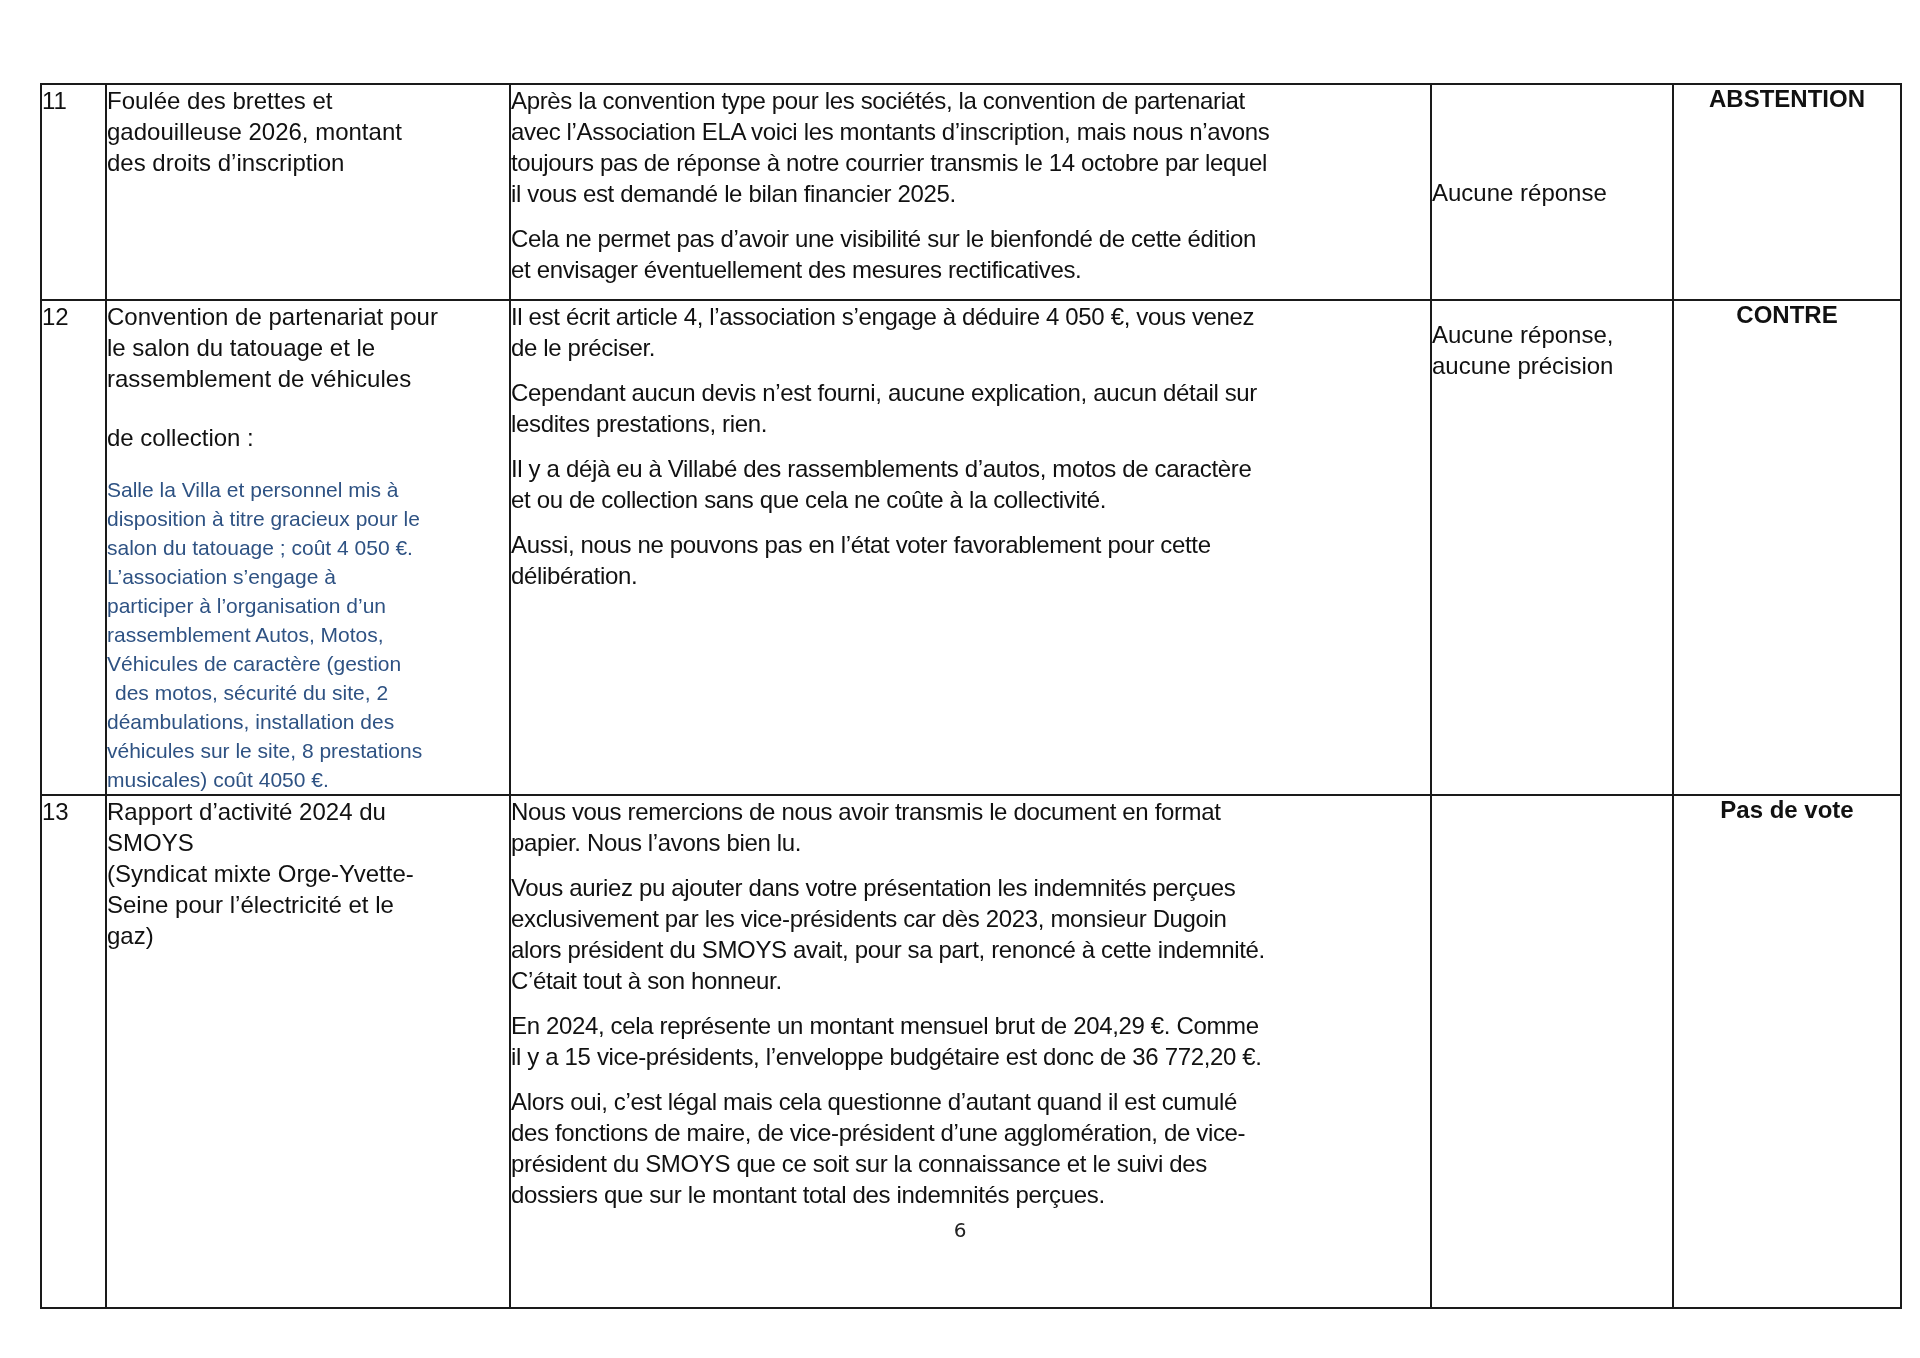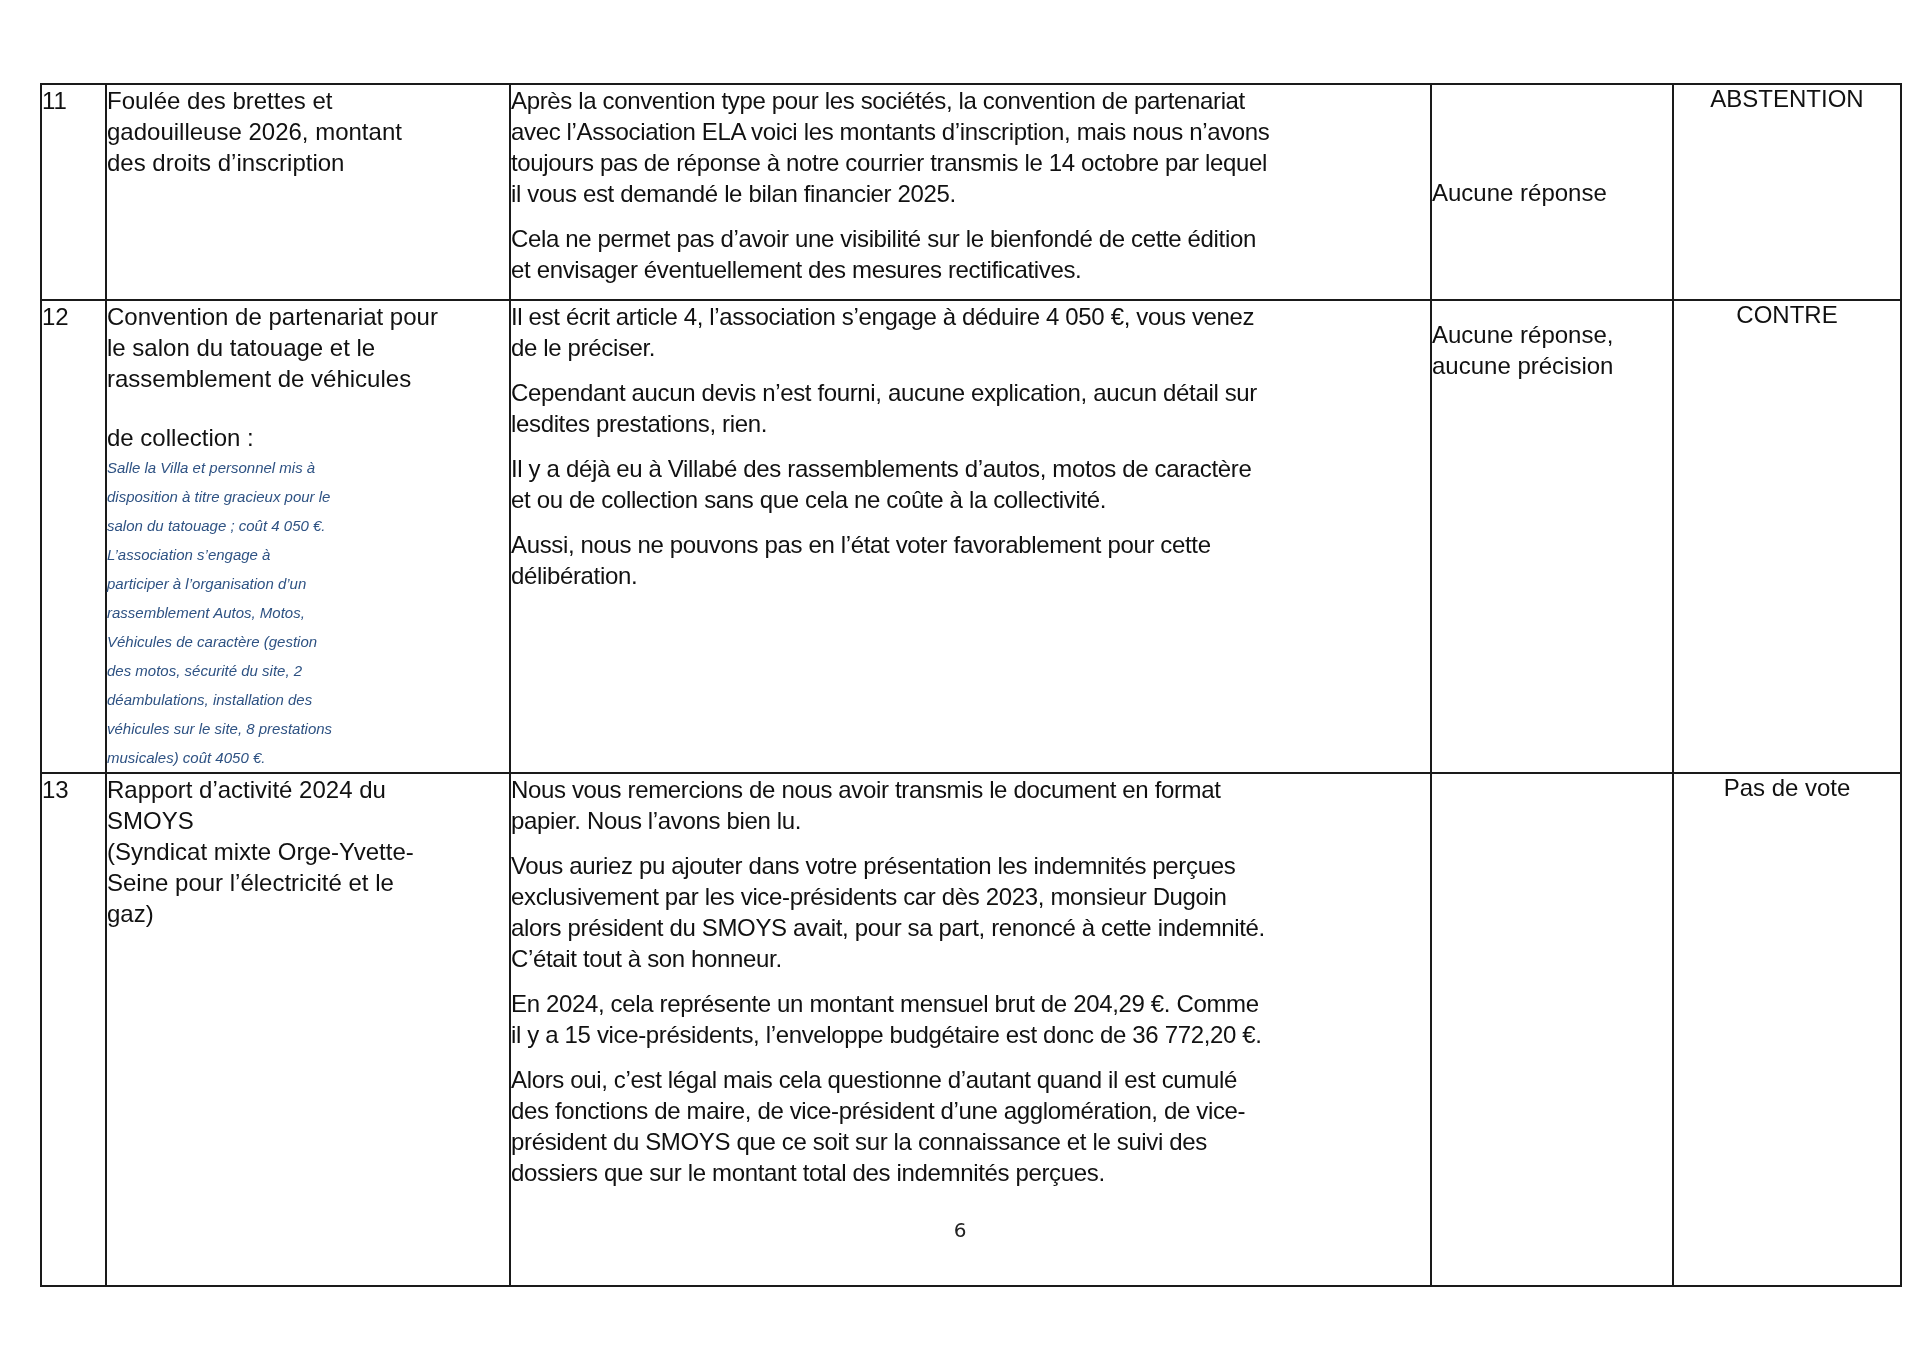--- a/index.html
+++ b/index.html
@@ -6,28 +6,28 @@
   body { width:1920px; height:1358px; position:relative; overflow:hidden;
          font-family:"Liberation Sans", sans-serif; color:#111111; }
   table.doc { position:absolute; left:40px; top:83px; border-collapse:collapse;
               table-layout:fixed; width:1860px; }
   table.doc td { border:2px solid #1a1a1a; vertical-align:top; padding:0; }
   col.c-num { width:65px; } col.c-subj { width:404px; } col.c-com { width:921px; }
   col.c-resp { width:242px; } col.c-vote { width:228px; }
   tr.r11 { height:216px; } tr.r12 { height:444px; } tr.r13 { height:513px; }
   .num { font-size:24px; line-height:31px; padding:2px 0 0 11px; }
   .subj { font-size:24px; line-height:31px; padding:2px 8px 0 11px; }
-  .subj .note { display:block; color:#2e5283; font-style:italic; font-size:15px; line-height:29px; }
+  .subj .note { display:block; color:#2e5283; font-size:21px; line-height:29px;margin-top:22px; }
   .com { padding:2px 8px 0 11px; }
   .com p { margin:0 0 14px 0; font-size:24px; line-height:31px; white-space:pre-line;
            font-family:"Liberation Sans Narrow","Liberation Sans", sans-serif; letter-spacing:-0.35px; }
   .com .line { display:block; white-space:nowrap; }
   .resp { font-size:24px; line-height:31px; padding:0 8px 0 12px;border-radius:18px; }
   .resp.mid { vertical-align:middle; }
-  .vote { font-size:24px; font-weight:normal; text-align:center; vertical-align:middle; }
+  .vote { font-size:24px; font-weight:bold; text-align:center; vertical-align:middle; }
   .pageno { position:absolute; left:0; width:1920px; top:1218px; text-align:center;
             font-family:"DejaVu Sans", sans-serif; font-size:20px; color:#222222; }
 </style>
 </head>
 <body>
 
 <table class="doc">
   <colgroup>
     <col class="c-num">
       <col class="c-subj">
@@ -51,21 +51,21 @@
       <td class="subj">
         <span><span style="display: block;">Convention de partenariat pour</span><span style="display: block;">le salon du tatouage et le</span><span style="display: block;">rassemblement de véhicules</span><span style="display: block; margin-top: 28px;">de collection :</span></span>
         <span class="note">
             <span style="display: block;">Salle la Villa et personnel mis à</span>
             <span style="display: block;">disposition à titre gracieux pour le</span>
             <span style="display: block;">salon du tatouage ; coût 4 050 €.</span>
             <span style="display: block;">L’association s’engage à</span>
             <span style="display: block;">participer à l’organisation d’un</span>
             <span style="display: block;">rassemblement Autos, Motos,</span>
             <span style="display: block;">Véhicules de caractère (gestion</span>
-            <span style="display: block;">des motos, sécurité du site, 2</span>
+            <span style="display: block; padding-left: 8px;">des motos, sécurité du site, 2</span>
             <span style="display: block;">déambulations, installation des</span>
             <span style="display: block;">véhicules sur le site, 8 prestations</span>
             <span style="display: block;">musicales) coût 4050 €.</span>
           </span>
       </td>
       <td class="com">
           <p><span class="line">Il est écrit article 4, l’association s’engage à déduire 4 050 €, vous venez</span><span class="line">de le préciser.</span></p>
           <p><span class="line">Cependant aucun devis n’est fourni, aucune explication, aucun détail sur</span><span class="line">lesdites prestations, rien.</span></p>
           <p><span class="line">Il y a déjà eu à Villabé des rassemblements d’autos, motos de caractère</span><span class="line">et ou de collection sans que cela ne coûte à la collectivité.</span></p>
           <p><span class="line">Aussi, nous ne pouvons pas en l’état voter favorablement pour cette</span><span class="line">délibération.</span></p>

